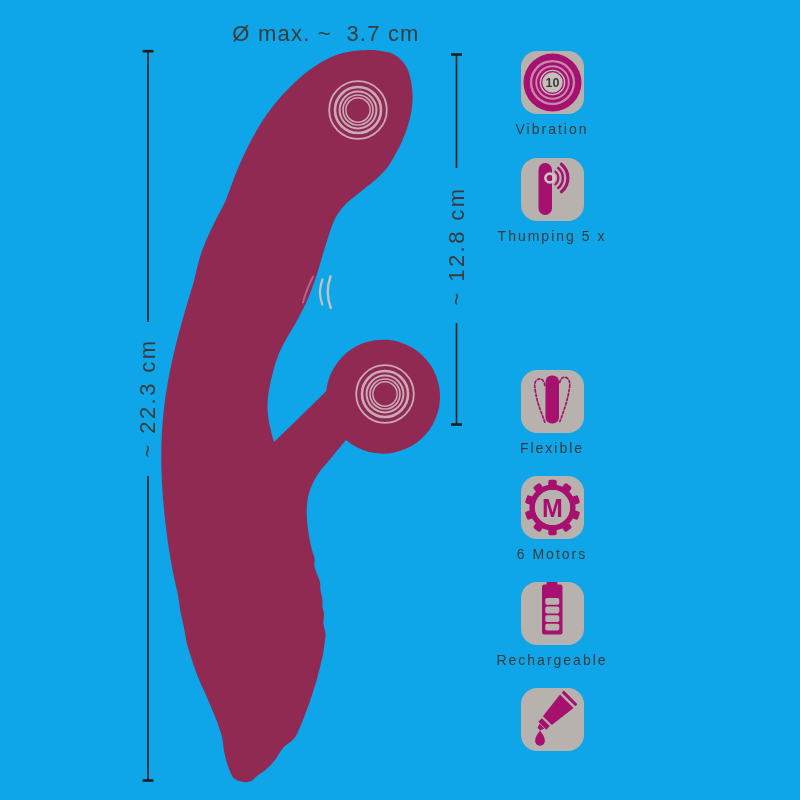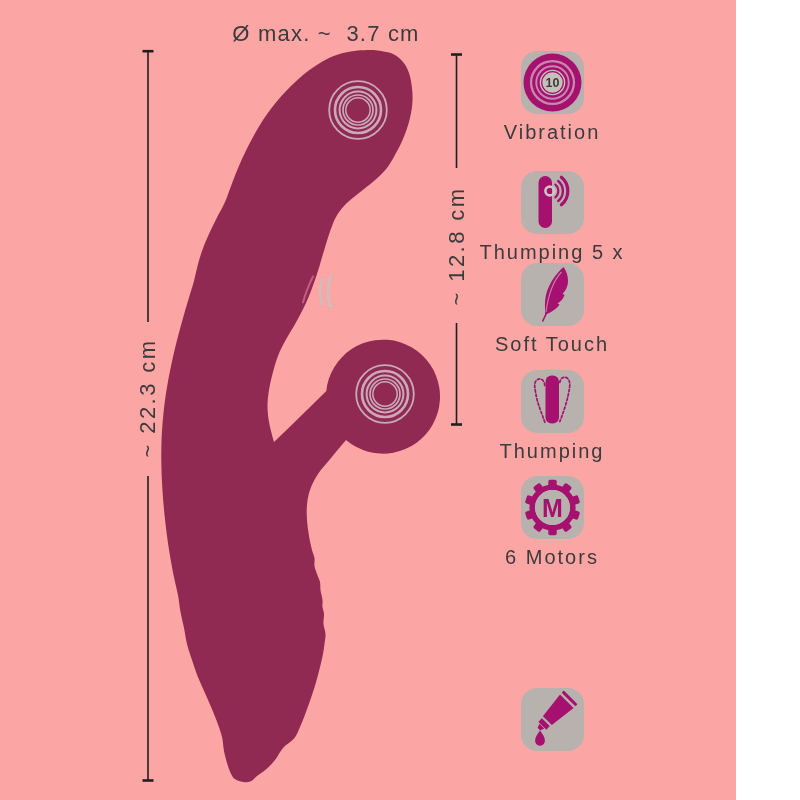--- a/index.html
+++ b/index.html
@@ -1,31 +1,31 @@
 <!DOCTYPE html>
 <html style="--product: #902a52; --icon-magenta: #a6106f; --icon-pink: #c788ad; --icon-bg: #b8b2ae; --icon-center-gray: #c6c0bc; --icon-ring-gray: #cdc7c3; --spiral: #d5bfca; --dim-line: #1f1f1f; --text: #3b3b3b; --wave-gray: #c6c2bf; --wave-pink: #c4688c; --page-bg: #ffffff;"><head>
 <meta charset="utf-8">
 <style>
   html,body { margin:0; padding:0; }
   body { width:800px; height:800px; background:var(--page-bg,#fff); overflow:hidden;
          font-family:"Liberation Sans", sans-serif; }
-  .stage { position:relative; width:736px; height:800px; background:#fca5a5; }
+  .stage { position:relative; width:800px; height:800px; background:#0ea5e9; }
   .scene { position:absolute; left:0; top:0; }
   .dim-label { position:absolute; color:var(--text); font-size:22px; letter-spacing:1.2px;
                white-space:pre; font-weight:400; }
   .dim-top { left:326px; top:21px; transform:translateX(-50%); }
   .dim-left { left:148px; top:398px; transform:translate(-50%,-50%) rotate(-90deg); }
   .dim-right { left:456.5px; top:246px; transform:translate(-50%,-50%) rotate(-90deg); }
   .dim-left, .dim-right { letter-spacing:2.4px; }
   .feature { position:absolute; left:0; width:800px; height:96px; }
   .icon-box { position:absolute; left:521px; width:63px; height:63px; border-radius:16px;
               background:var(--icon-bg); overflow:hidden; }
   .icon-box svg { display:block; }
   .feature-label { position:absolute; top:70px; left:552px; transform:translateX(-50%);
-                   color:var(--text); font-size:20px; letter-spacing:2.0px; white-space:nowrap; }
+                   color:var(--text); font-size:14px; letter-spacing:2.0px; white-space:nowrap; }
 </style>
 </head>
 <body>
 
 <div class="stage">
 
 <svg class="scene" width="800" height="800" viewBox="0 0 800 800">
   <defs>
         <clipPath id="bodyclip">
           <path d="M 374.0 50.0 C 377.0 50.6 387.2 51.5 392.0 53.5 C 396.8 55.5 400.2 58.8 403.0 62.0 C 405.8 65.2 407.5 68.7 409.0 73.0 C 410.5 77.3 411.4 82.8 412.0 88.0 C 412.6 93.2 412.8 98.3 412.3 104.0 C 411.8 109.7 410.6 116.2 409.0 122.0 C 407.4 127.8 405.2 133.8 403.0 139.0 C 400.8 144.2 398.7 148.2 396.0 153.0 C 393.3 157.8 390.7 163.3 387.0 168.0 C 383.3 172.7 377.8 177.5 374.0 181.0 C 370.2 184.5 367.3 186.3 364.0 189.0 C 360.7 191.7 357.3 194.2 354.0 197.0 C 350.7 199.8 347.0 202.7 344.0 206.0 C 341.0 209.3 338.2 213.0 336.0 217.0 C 333.8 221.0 332.2 225.5 330.5 230.0 C 328.8 234.5 327.5 239.2 326.0 244.0 C 324.5 248.8 323.0 254.0 321.5 259.0 C 320.0 264.0 318.8 268.7 317.0 274.0 C 315.2 279.3 312.8 286.2 311.0 291.0 C 309.2 295.8 307.8 299.0 306.0 303.0 C 304.2 307.0 302.0 311.2 300.0 315.0 C 298.0 318.8 296.0 322.5 294.0 326.0 C 292.0 329.5 289.8 332.8 288.0 336.0 C 286.2 339.2 284.7 341.7 283.0 345.0 C 281.3 348.3 279.7 351.5 278.0 356.0 C 276.3 360.5 274.5 366.3 273.0 372.0 C 271.5 377.7 269.9 384.5 269.0 390.0 C 268.1 395.5 267.6 400.2 267.5 405.0 C 267.4 409.8 267.9 414.7 268.5 419.0 C 269.1 423.3 270.1 427.2 271.0 431.0 C 271.9 434.8 273.5 440.2 274.0 442.0 Q 303 414 326.3 390.9 A 57 57 0 1 1 346 440 C 343.5 443.0 335.7 452.3 331.0 458.0 C 326.3 463.7 321.5 468.7 318.0 474.0 C 314.5 479.3 311.8 484.8 310.0 490.0 C 308.2 495.2 307.5 500.0 307.0 505.0 C 306.5 510.0 306.7 514.8 307.0 520.0 C 307.3 525.2 308.2 531.0 309.0 536.0 C 309.8 541.0 311.1 546.3 312.0 550.0 C 312.9 553.7 314.1 555.3 314.5 558.0 C 314.9 560.7 314.1 563.3 314.5 566.0 C 314.9 568.7 316.1 571.3 317.0 574.0 C 317.9 576.7 319.4 579.3 320.0 582.0 C 320.6 584.7 320.1 587.0 320.5 590.0 C 320.9 593.0 322.2 597.2 322.5 600.0 C 322.8 602.8 322.2 604.7 322.5 607.0 C 322.8 609.3 323.8 611.2 324.0 614.0 C 324.2 616.8 323.2 620.7 323.5 624.0 C 323.8 627.3 325.3 630.7 325.5 634.0 C 325.7 637.3 324.9 640.7 324.5 644.0 C 324.1 647.3 323.6 650.8 323.0 654.0 C 322.4 657.2 321.8 659.8 321.0 663.0 C 320.2 666.2 319.4 669.5 318.5 673.0 C 317.6 676.5 316.6 680.3 315.5 684.0 C 314.4 687.7 313.2 691.5 312.0 695.0 C 310.8 698.5 309.8 701.5 308.5 705.0 C 307.2 708.5 305.9 712.3 304.5 716.0 C 303.1 719.7 301.7 723.3 300.0 727.0 C 298.3 730.7 297.3 734.5 294.5 738.0 C 291.7 741.5 286.2 744.3 283.0 748.0 C 279.8 751.7 277.8 756.5 275.0 760.0 C 272.2 763.5 269.5 766.3 266.5 769.0 C 263.5 771.7 259.5 774.0 257.0 776.0 C 254.5 778.0 253.5 780.0 251.5 781.0 C 249.5 782.0 247.1 782.2 245.0 782.2 C 242.9 782.2 240.9 781.7 239.0 781.0 C 237.1 780.3 235.0 779.7 233.5 778.0 C 232.0 776.3 230.9 773.5 229.8 771.0 C 228.7 768.5 228.0 766.3 227.0 763.0 C 226.0 759.7 224.8 755.3 224.0 751.0 C 223.2 746.7 223.1 741.7 222.0 737.0 C 220.9 732.3 219.2 727.8 217.5 723.0 C 215.8 718.2 213.7 713.2 211.5 708.0 C 209.3 702.8 206.8 697.3 204.5 692.0 C 202.2 686.7 199.6 681.3 197.5 676.0 C 195.4 670.7 193.8 665.3 192.0 660.0 C 190.2 654.7 188.3 649.3 187.0 644.0 C 185.7 638.7 185.1 633.3 184.0 628.0 C 182.9 622.7 181.5 617.3 180.5 612.0 C 179.5 606.7 179.1 601.2 178.2 596.0 C 177.2 590.8 175.9 586.0 174.8 581.0 C 173.7 576.0 172.7 571.0 171.8 566.0 C 170.9 561.0 170.0 556.0 169.2 551.0 C 168.4 546.0 167.7 541.0 167.0 536.0 C 166.3 531.0 165.8 526.0 165.2 521.0 C 164.6 516.0 164.1 511.0 163.7 506.0 C 163.2 501.0 162.8 496.0 162.5 491.0 C 162.2 486.0 161.9 481.0 161.7 476.0 C 161.5 471.0 161.4 466.0 161.3 461.0 C 161.2 456.0 161.3 451.0 161.4 446.0 C 161.5 441.0 161.7 436.0 162.0 431.0 C 162.3 426.0 162.7 421.0 163.2 416.0 C 163.7 411.0 164.2 406.0 164.9 401.0 C 165.6 396.0 166.3 391.0 167.2 386.0 C 168.0 381.0 169.0 376.0 170.0 371.0 C 171.0 366.0 172.1 361.0 173.2 356.0 C 174.3 351.0 175.5 346.0 176.8 341.0 C 178.1 336.0 179.4 331.0 180.8 326.0 C 182.2 321.0 183.6 316.0 185.0 311.0 C 186.4 306.0 188.0 301.0 189.5 296.0 C 191.0 291.0 192.7 286.0 194.0 281.0 C 195.3 276.0 196.2 271.0 197.5 266.0 C 198.8 261.0 200.2 256.2 202.0 251.0 C 203.8 245.8 206.1 240.4 208.5 235.0 C 210.9 229.6 213.8 224.0 216.5 218.5 C 219.2 213.0 222.7 207.2 225.0 202.0 C 227.3 196.8 228.7 192.3 230.5 187.5 C 232.3 182.7 234.1 177.8 236.0 173.0 C 237.9 168.2 239.9 163.6 242.0 159.0 C 244.1 154.4 246.2 149.9 248.5 145.5 C 250.8 141.1 253.1 136.8 255.5 132.5 C 257.9 128.2 260.3 124.1 263.0 120.0 C 265.7 115.9 268.5 111.9 271.5 108.0 C 274.5 104.1 277.7 100.2 281.0 96.5 C 284.3 92.8 287.8 89.1 291.5 85.5 C 295.2 81.9 298.9 78.3 303.0 75.0 C 307.1 71.7 311.7 68.3 316.0 65.5 C 320.3 62.7 324.5 60.1 329.0 58.0 C 333.5 55.9 338.2 54.2 343.0 53.0 C 347.8 51.8 352.8 51.0 358.0 50.5 C 363.2 50.0 371.3 50.1 374.0 50.0 Z"></path>
@@ -76,60 +76,42 @@
  <circle cx="31.5" cy="31.5" r="20.3" fill="var(--icon-magenta)"></circle>
  <circle cx="31.5" cy="31.5" r="17.2" fill="var(--icon-pink)"></circle>
  <circle cx="31.5" cy="31.5" r="15.3" fill="var(--icon-magenta)"></circle>
  <circle cx="31.5" cy="31.5" r="12.8" fill="var(--icon-center-gray)"></circle>
  <circle cx="31.5" cy="31.5" r="10.8" fill="none" stroke="var(--icon-magenta)" stroke-width="1.2"></circle>
  <text x="31.5" y="36" text-anchor="middle" font-family="Liberation Sans, sans-serif" font-size="12.5" font-weight="bold" fill="#3a3a3a">10</text>
 </svg>
       </div>
     <div class="feature-label">Vibration</div>
   </div>
-  <div class="feature" style="top:171px">
+  <div class="feature" style="top:158px">
     <div class="icon-box">
 <svg viewBox="0 0 63 63" width="63" height="63">
  <rect x="17.5" y="5" width="13.5" height="52" rx="6.7" fill="var(--icon-magenta)"></rect>
  <circle cx="28.8" cy="20" r="4.4" fill="none" stroke="var(--icon-ring-gray)" stroke-width="2.6"></circle>
  <circle cx="28.8" cy="20" r="2.2" fill="var(--icon-magenta)"></circle>
  <path d="M 34.3 13.5 A 8.5 8.5 0 0 1 34.3 26.5" fill="none" stroke="var(--icon-magenta)" stroke-width="2.1" stroke-linecap="round"></path>
  <path d="M 37.2 10 A 13 13 0 0 1 37.2 30" fill="none" stroke="var(--icon-magenta)" stroke-width="2.4" stroke-linecap="round"></path>
  <path d="M 40.4 6.2 A 18 18 0 0 1 40.4 33.8" fill="none" stroke="var(--icon-magenta)" stroke-width="3.2" stroke-linecap="round"></path>
 </svg>
       </div>
     <div class="feature-label">Thumping 5 x</div>
   </div>
-  <div class="feature" style="top:263.4px">
-    <div class="icon-box">
-<svg viewBox="0 0 63 63" width="63" height="63">
- <path d="M 42.5 4
-          C 35 10.5 28.5 20 25.5 30
-          C 23.5 37 23.6 45.5 24.8 51.5
-          C 31 49 36 45.5 38.5 41.5
-          L 36.5 40.5
-          C 40 38.5 42.5 35.5 43.5 32
-          L 41.5 30.5
-          C 45 28 46.8 23 47 18.5
-          C 47.2 13 45.5 8 42.5 4 Z" fill="var(--icon-magenta)"></path>
- <path d="M 40.5 9 C 33 17 27.5 30 24.8 51.5 L 21.5 58.5" fill="none" stroke="var(--icon-magenta)" stroke-width="1.6"></path>
- <path d="M 40.5 9 C 33 17 27.5 30 25 49" fill="none" stroke="var(--icon-pink)" stroke-width="1.1" opacity="0.95"></path>
-</svg>
-      </div>
-    <div class="feature-label">Soft Touch</div>
-  </div>
   <div class="feature" style="top:369.6px">
     <div class="icon-box">
 <svg viewBox="0 0 63 63" width="63" height="63">
  <rect x="24.5" y="5.5" width="13.5" height="48" rx="6.2" fill="var(--icon-magenta)"></rect>
  <path d="M 23.7 15.5 C 23.7 11 20.5 8.3 17.7 9.1 C 14.7 9.9 13.3 13 13.8 17 C 14.2 20.3 15 25.6 16.5 31.3 C 18.2 37.5 20.8 43.5 24.3 53.5" fill="none" stroke="var(--icon-magenta)" stroke-width="1.7" stroke-dasharray="2.4 2.1" stroke-linecap="round"></path>
  <path d="M 38.8 12.5 C 39.3 8 43 6 46 8 C 49 10.3 49.1 14 48.5 18 C 47.7 23.5 46.3 29.5 44.3 36 C 42.3 42.3 40.5 47.5 38.8 51.5" fill="none" stroke="var(--icon-magenta)" stroke-width="1.7" stroke-dasharray="2.4 2.1" stroke-linecap="round"></path>
 </svg>
       </div>
-    <div class="feature-label">Thumping</div>
+    <div class="feature-label">Flexible</div>
   </div>
   <div class="feature" style="top:475.8px">
     <div class="icon-box">
 <svg viewBox="0 0 63 63" width="63" height="63">
  <g transform="translate(31.5,31.5)">
   <rect x="-4.2" y="-27.8" width="8.4" height="7.5" rx="1.8" transform="rotate(0)" fill="var(--icon-magenta)"></rect>
             <rect x="-4.2" y="-27.8" width="8.4" height="7.5" rx="1.8" transform="rotate(36)" fill="var(--icon-magenta)"></rect>
             <rect x="-4.2" y="-27.8" width="8.4" height="7.5" rx="1.8" transform="rotate(72)" fill="var(--icon-magenta)"></rect>
             <rect x="-4.2" y="-27.8" width="8.4" height="7.5" rx="1.8" transform="rotate(108)" fill="var(--icon-magenta)"></rect>
             <rect x="-4.2" y="-27.8" width="8.4" height="7.5" rx="1.8" transform="rotate(144)" fill="var(--icon-magenta)"></rect>
@@ -139,20 +121,33 @@
             <rect x="-4.2" y="-27.8" width="8.4" height="7.5" rx="1.8" transform="rotate(288)" fill="var(--icon-magenta)"></rect>
             <rect x="-4.2" y="-27.8" width="8.4" height="7.5" rx="1.8" transform="rotate(324)" fill="var(--icon-magenta)"></rect>
   <circle r="20.3" fill="none" stroke="var(--icon-magenta)" stroke-width="5.6"></circle>
   <circle r="17.5" fill="var(--icon-bg)"></circle>
  </g>
  <text x="31.5" y="40.5" text-anchor="middle" font-family="Liberation Sans, sans-serif" font-size="25" font-weight="bold" fill="var(--icon-magenta)">M</text>
 </svg>
       </div>
     <div class="feature-label">6 Motors</div>
   </div>
+  <div class="feature" style="top:582.0px">
+    <div class="icon-box">
+<svg viewBox="0 0 63 63" width="63" height="63">
+ <rect x="25.5" y="0" width="11" height="4.5" rx="1" fill="var(--icon-magenta)"></rect>
+ <rect x="21" y="2.5" width="20.5" height="50" rx="2.2" fill="var(--icon-magenta)"></rect>
+ <rect x="24.3" y="16.0" width="14" height="6.8" rx="1.8" fill="var(--icon-bg)"></rect>
+          <rect x="24.3" y="24.6" width="14" height="6.8" rx="1.8" fill="var(--icon-bg)"></rect>
+          <rect x="24.3" y="33.2" width="14" height="6.8" rx="1.8" fill="var(--icon-bg)"></rect>
+          <rect x="24.3" y="41.8" width="14" height="6.8" rx="1.8" fill="var(--icon-bg)"></rect>
+</svg>
+      </div>
+    <div class="feature-label">Rechargeable</div>
+  </div>
   <div class="feature" style="top:688.2px">
     <div class="icon-box">
 <svg viewBox="0 0 63 63" width="63" height="63">
  <g transform="translate(17.5,41.5) rotate(45)">
   <rect x="-9.8" y="-45.5" width="19.6" height="3.1" rx="1.2" fill="var(--icon-magenta)"></rect>
   <path d="M -6.3 -12.5 L 6.3 -12.5 L 9.6 -40 L -9.6 -40 Z" fill="var(--icon-magenta)"></path>
   <rect x="-5.6" y="-10.4" width="11.2" height="5" fill="var(--icon-magenta)"></rect>
   <path d="M -3.3 -4.8 L 3.3 -4.8 L 1.8 -0.5 L -1.8 -0.5 Z" fill="var(--icon-magenta)"></path>
  </g>
  <path d="M 19 42.5 C 21.6 46.2 23.8 49.2 23.8 51.8 A 4.9 4.9 0 1 1 14.2 51.8 C 14.2 49.2 16.4 46.2 19 42.5 Z" fill="var(--icon-magenta)"></path>

